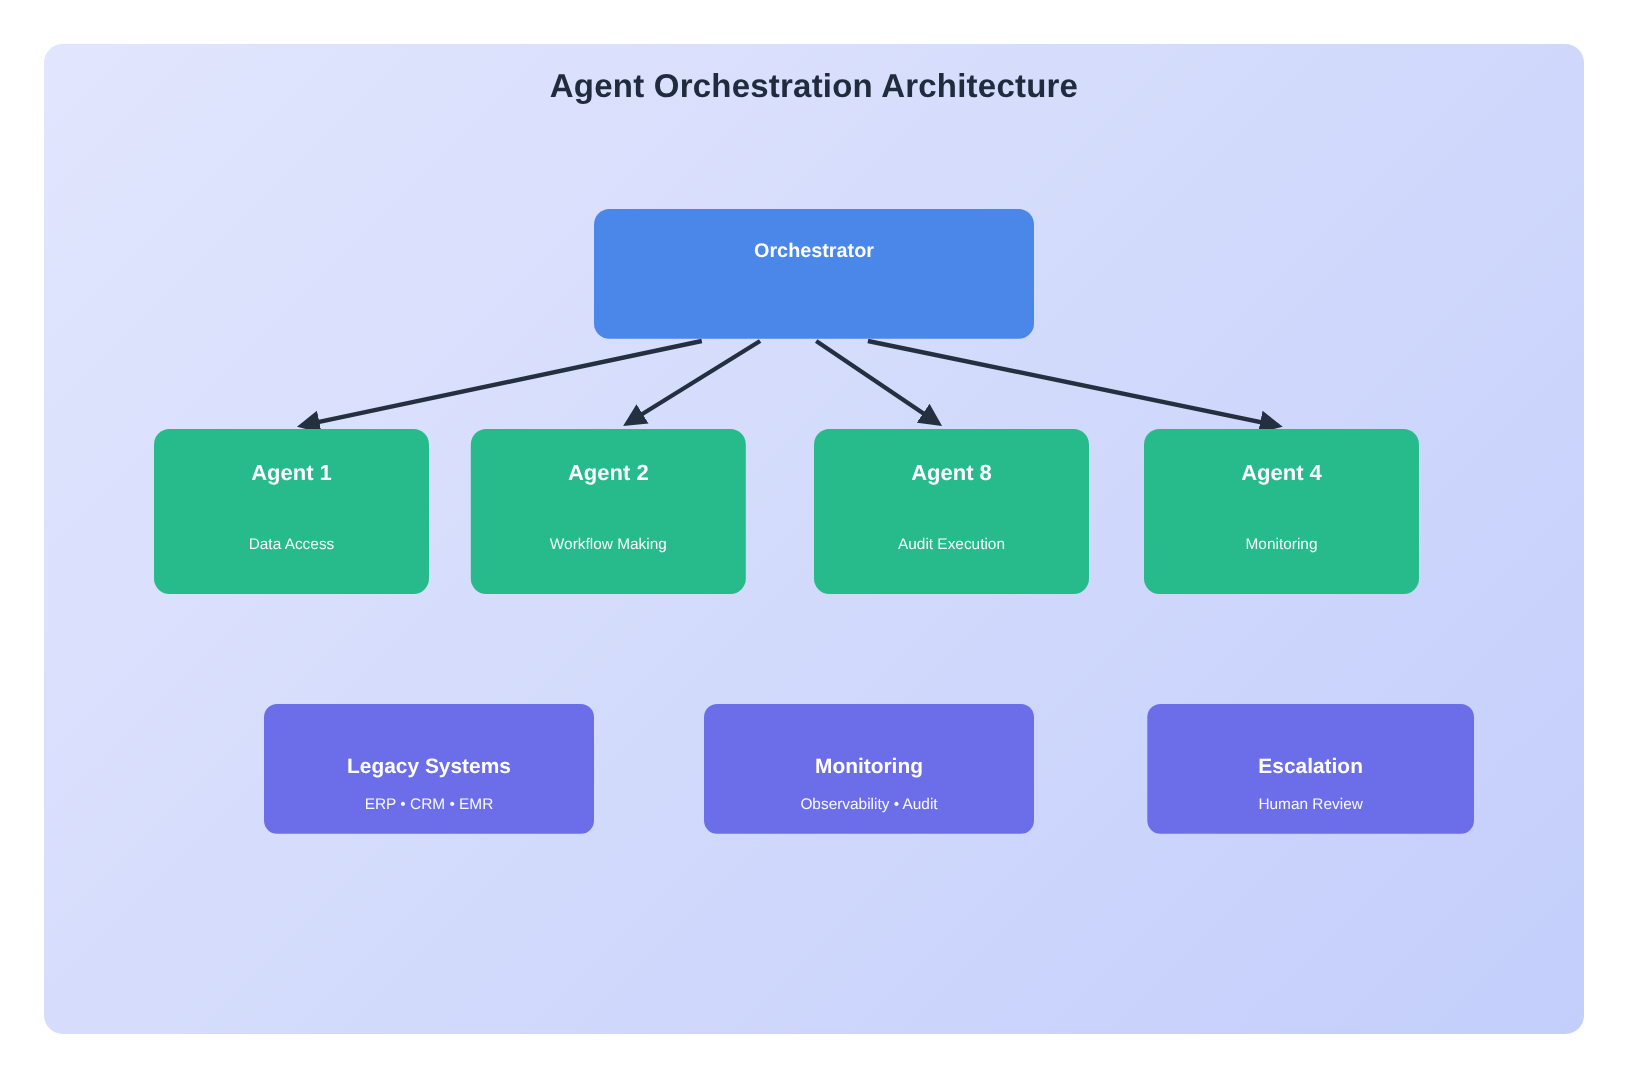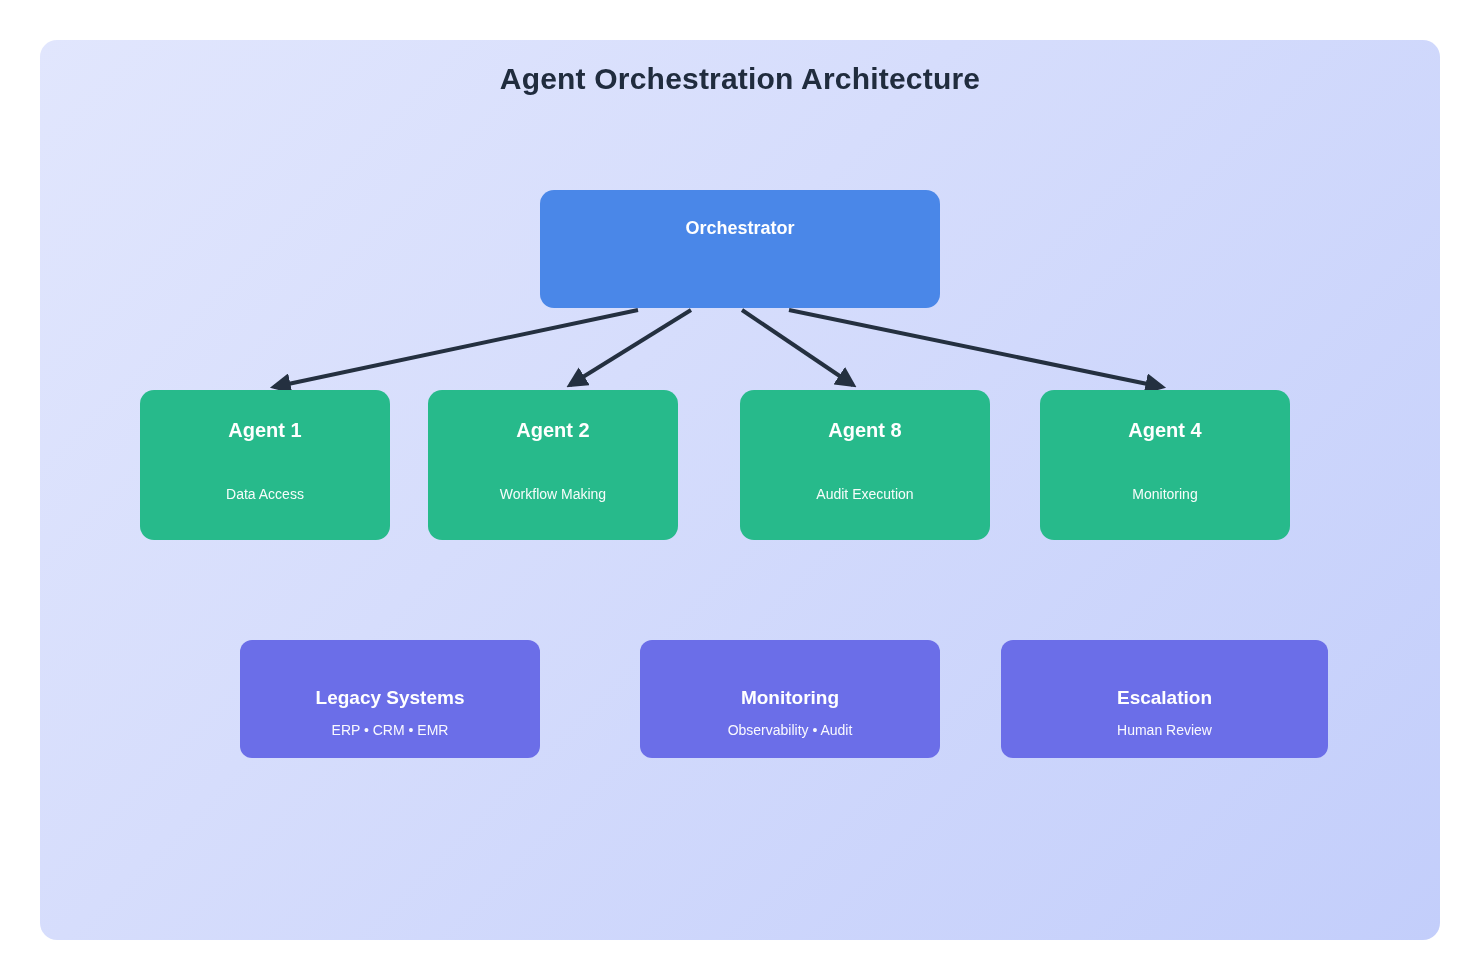--- a/index.html
+++ b/index.html
@@ -94,21 +94,21 @@
   .system h3 {
     font-size: 19px;
     font-weight: 700;
     margin-bottom: 13px;
   }
   .system .sub {
     font-size: 14px;
   }
   .system-0 { left: 200px; }
   .system-1 { left: 600px; }
-  .system-2 { left: 961px; width: 327px; }
+  .system-2 { left: 1003px; width: 297px; }
   .edges {
     position: absolute;
     left: 0;
     top: 0;
     width: 1400px;
     height: 900px;
     pointer-events: none;
   }
 </style>
 </head>

